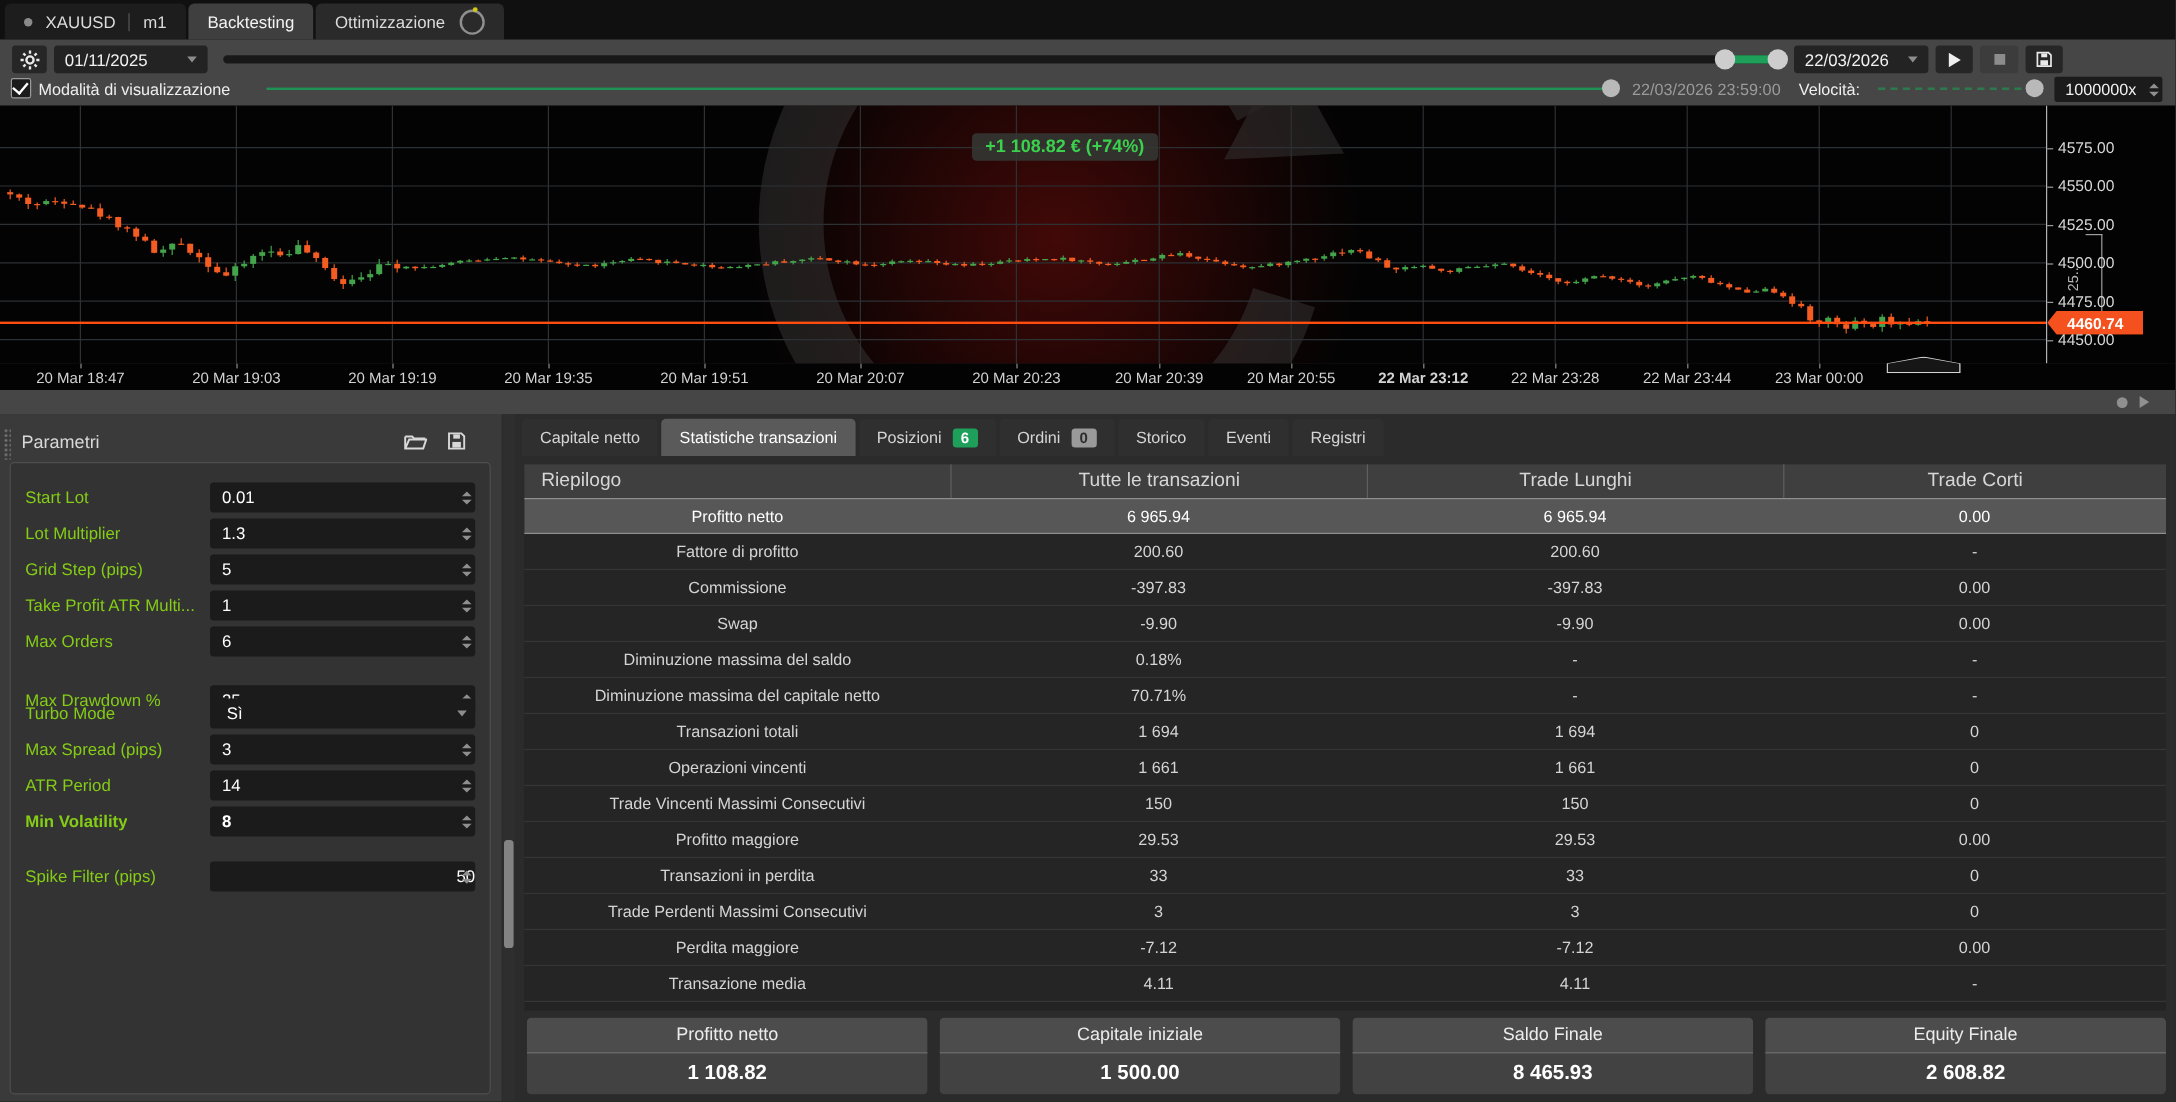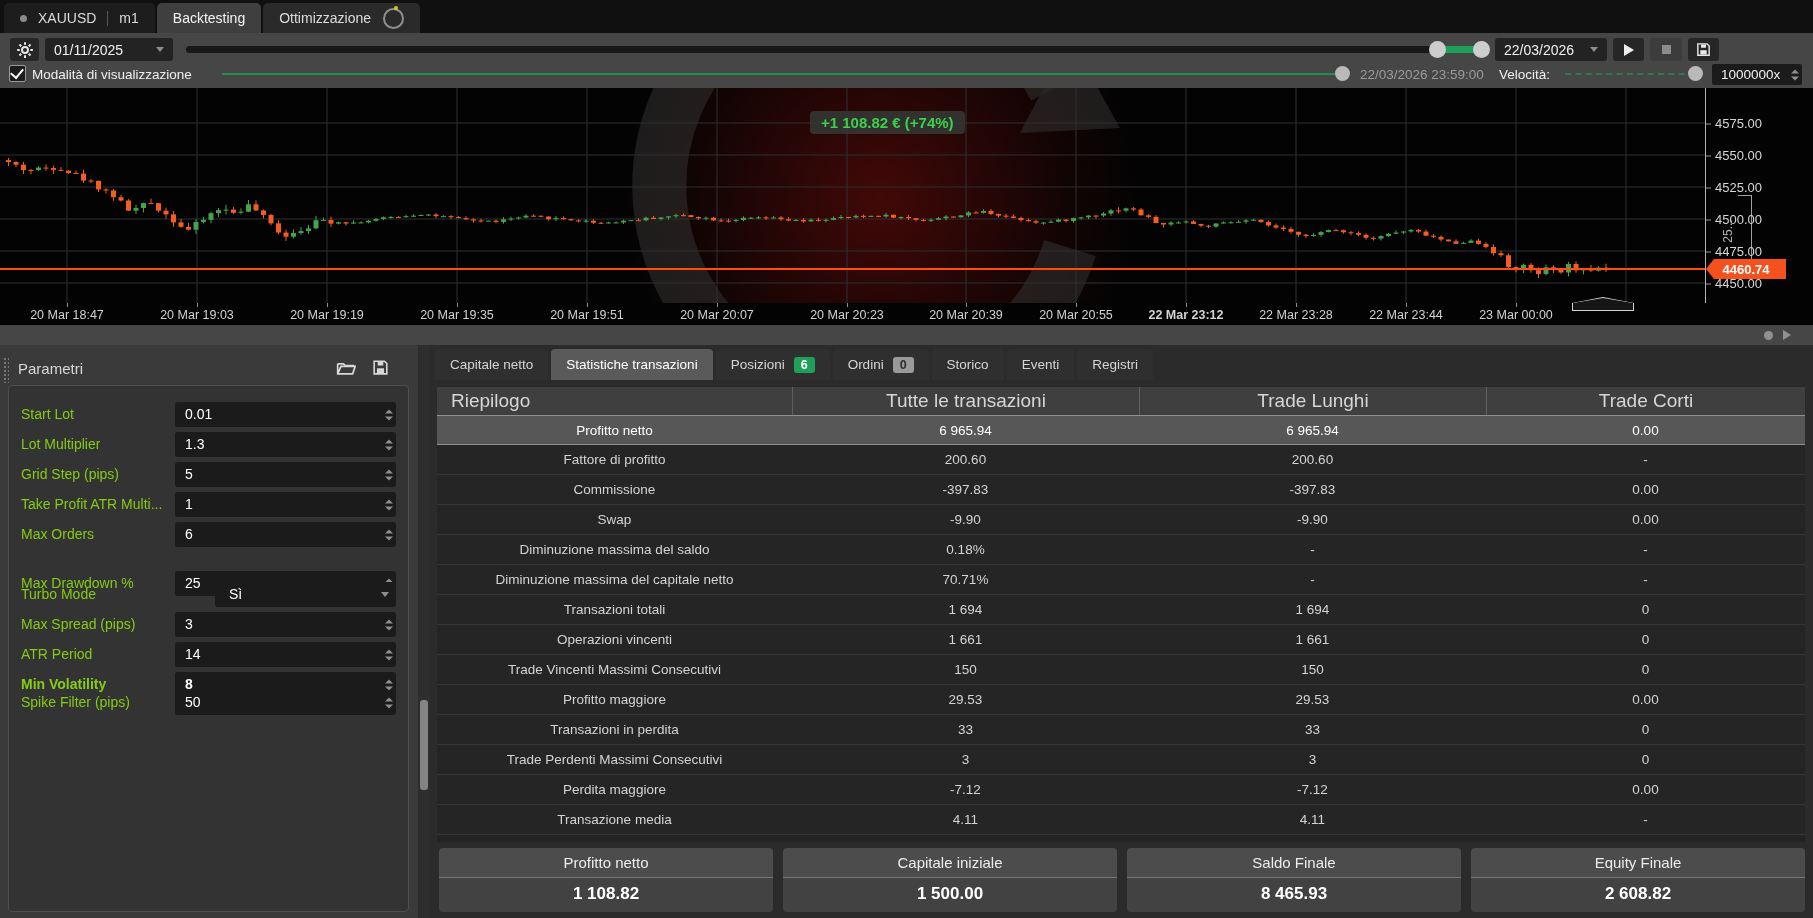--- a/index.html
+++ b/index.html
@@ -90,21 +90,21 @@
   .vthumb{position:absolute;left:1px;top:355px;width:8px;height:90px;background:#838383;border-radius:3px;}
   
   .right-panel{position:absolute;left:432px;top:345px;width:1381px;height:573px;background:#2b2b2b;}
   .stabs{position:absolute;left:3px;top:4px;display:flex;gap:3px;}
   .stab{height:31px;display:flex;align-items:center;padding:0 15px;background:#2f2f2f;color:#d5d5d5;
         font-size:13.5px;border-radius:4px 4px 0 0;white-space:nowrap;}
   .stab.active{background:#5a5a5a;color:#fff;}
   .badge{margin-left:9px;padding:1px 7px;border-radius:3px;font-size:12.5px;font-weight:bold;}
   .thead{position:absolute;left:5px;top:42px;width:1368px;height:28px;background:#3f3f3f;
          display:grid;grid-template-columns:355px 347px 347px 319px;align-items:center;
-         font-size:19px;color:#d6d6d6;}
+         font-size:16px;color:#d6d6d6;}
   .thead div{text-align:center;border-left:1px solid #5f5f5f;height:100%;line-height:28px;
              overflow:hidden;white-space:nowrap;}
   .thead div:first-child{text-align:left;padding-left:14px;border-left:none;box-sizing:border-box;}
   .tbody{position:absolute;left:5px;top:70px;width:1368px;height:427px;background:#232323;}
   .trow{display:grid;grid-template-columns:355px 347px 347px 319px;height:29px;align-items:center;
         font-size:13.5px;color:#d4d4d4;border-bottom:1px solid #363636;background:#252525;}
   .trow div{text-align:center;white-space:nowrap;overflow:hidden;}
   .trow.sel{background:#575757;color:#fff;border-top:1px solid #8f8f8f;border-bottom:1px solid #8f8f8f;height:28px;}
   .cards{position:absolute;left:7px;top:503px;width:1368px;height:64px;}
   .card{position:absolute;top:0;width:334px;height:64px;border-radius:4px;overflow:hidden;}
@@ -759,21 +759,21 @@
         </div>
         <div class="prow" style="top: 166px; margin-top: 19px;">
           <span class="plabel">Max Drawdown %</span>
           <div class="pinput">25<span class="spin">
               <i class="up"></i>
               <i class="dn"></i>
             </span></div>
         </div>
         <div class="prow" style="top: 196px;">
           <span class="plabel">Turbo Mode</span>
-          <div class="pinput" style="padding-left: 14px; margin-left: 40px;">Sì<span class="caret" style="position: absolute; right: 7px; top: 10px;"></span></div>
+          <div class="pinput" style="padding-left: 14px;">Sì<span class="caret" style="position: absolute; right: 7px; top: 10px;"></span></div>
         </div>
         <div class="prow" style="top: 226px;">
           <span class="plabel">Max Spread (pips)</span>
           <div class="pinput">3<span class="spin">
               <i class="up"></i>
               <i class="dn"></i>
             </span></div>
         </div>
         <div class="prow" style="top: 256px;">
           <span class="plabel">ATR Period</span>
@@ -782,21 +782,21 @@
               <i class="dn"></i>
             </span></div>
         </div>
         <div class="prow" style="top: 286px; font-weight: bold;">
           <span class="plabel">Min Volatility</span>
           <div class="pinput">8<span class="spin">
               <i class="up"></i>
               <i class="dn"></i>
             </span></div>
         </div>
-        <div class="prow" style="top: 304px;">
+        <div class="prow" style="top: 332px; text-align: right;">
           <span class="plabel">Spike Filter (pips)</span>
           <div class="pinput">50<span class="spin">
               <i class="up"></i>
               <i class="dn"></i>
             </span></div>
         </div>
       </div>
   </div>
   <div class="vscroll">
     <div class="vthumb"></div>

